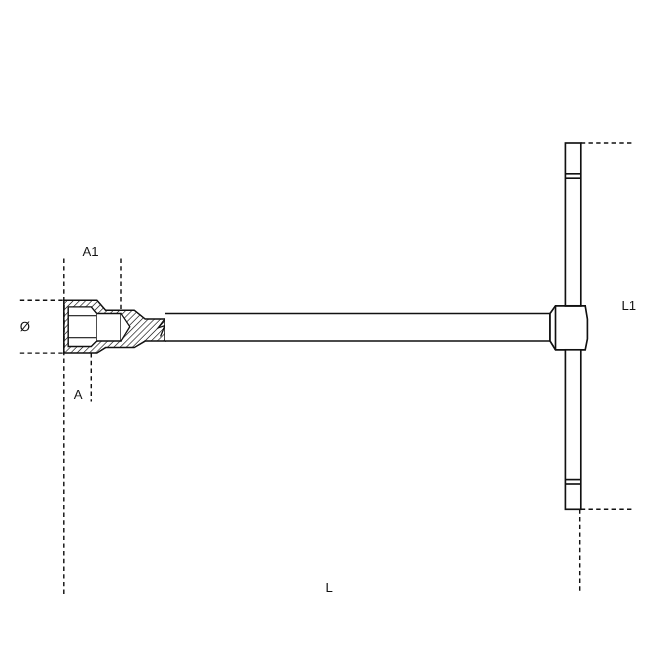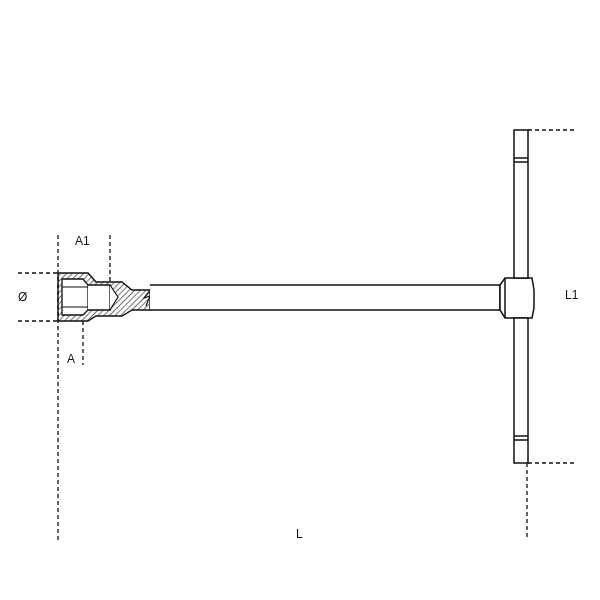--- a/index.html
+++ b/index.html
@@ -54,17 +54,17 @@
   <g stroke="#111" stroke-width="1.5" fill="#fff">
     <rect x="514" y="130" width="14" height="148"></rect>
     <rect x="514" y="318" width="14" height="145"></rect>
     <line x1="514" y1="158" x2="528" y2="158"></line>
     <line x1="514" y1="162" x2="528" y2="162"></line>
     <line x1="514" y1="436" x2="528" y2="436"></line>
     <line x1="514" y1="440" x2="528" y2="440"></line>
   </g>
 </svg>
 
-<span class="lbl" style="left:75px; top:234px;">A1</span>
+<span class="lbl" style="left:75px; top:222px;">A1</span>
 <span class="lbl" style="left:18px; top:290px;">Ø</span>
 <span class="lbl" style="left:67px; top:352px;">A</span>
-<span class="lbl" style="left:565px; top:288px;">L1</span>
+<span class="lbl" style="left:565px; top:271px;">L1</span>
 <span class="lbl" style="left:296px; top:527px;">L</span>
 
 </body></html>

